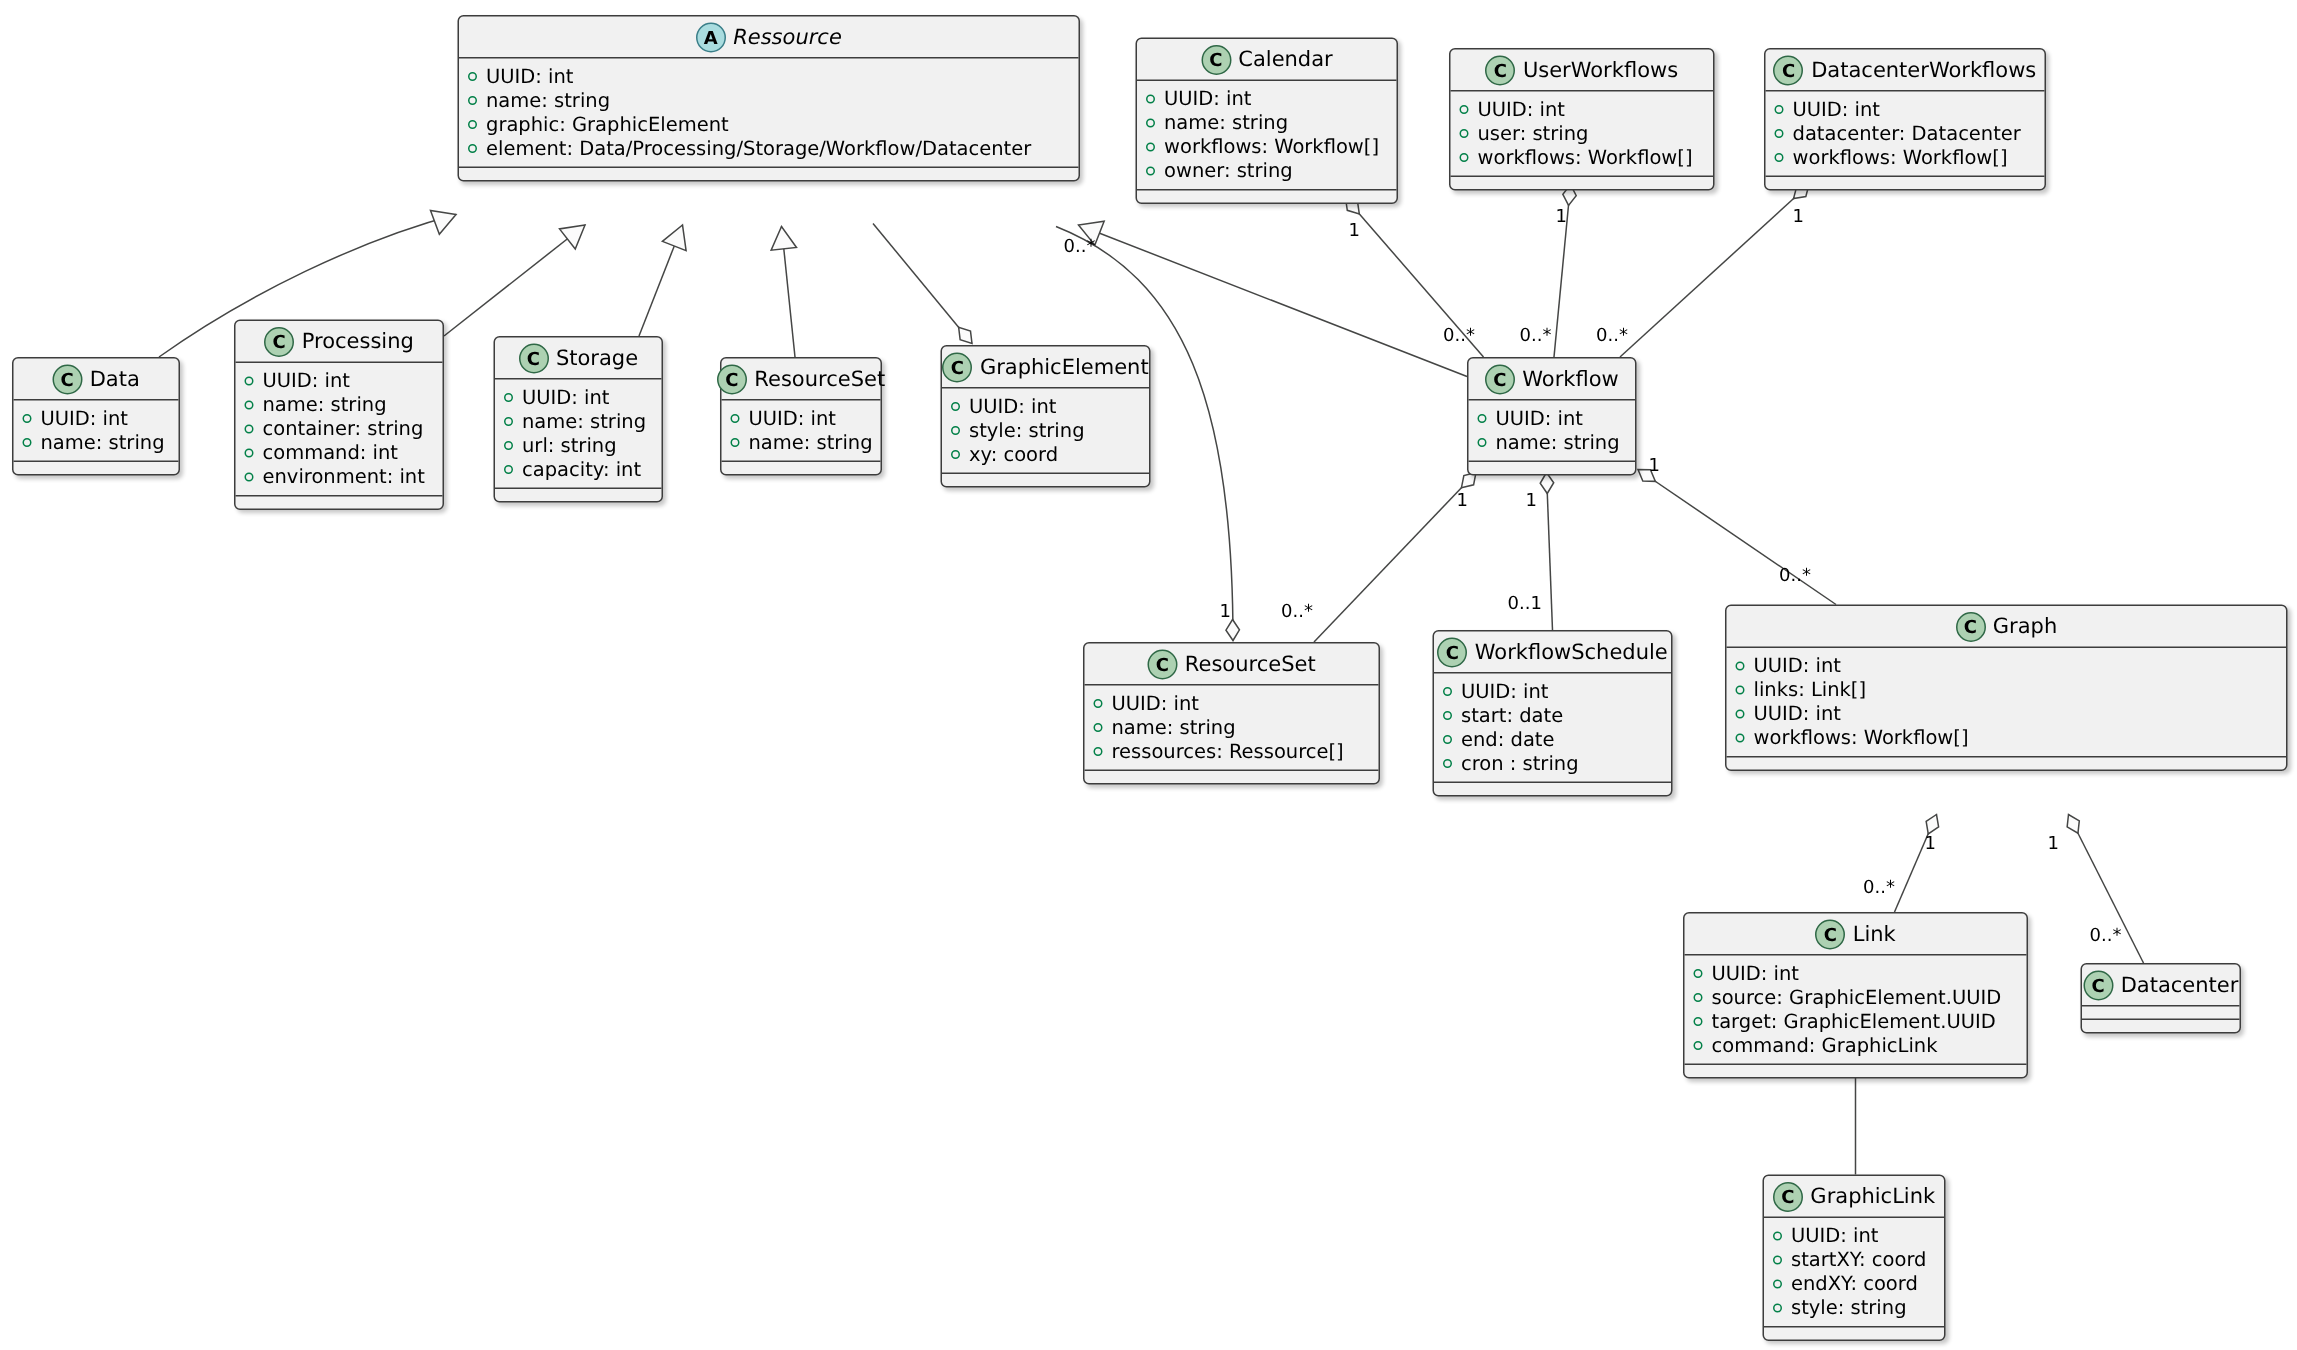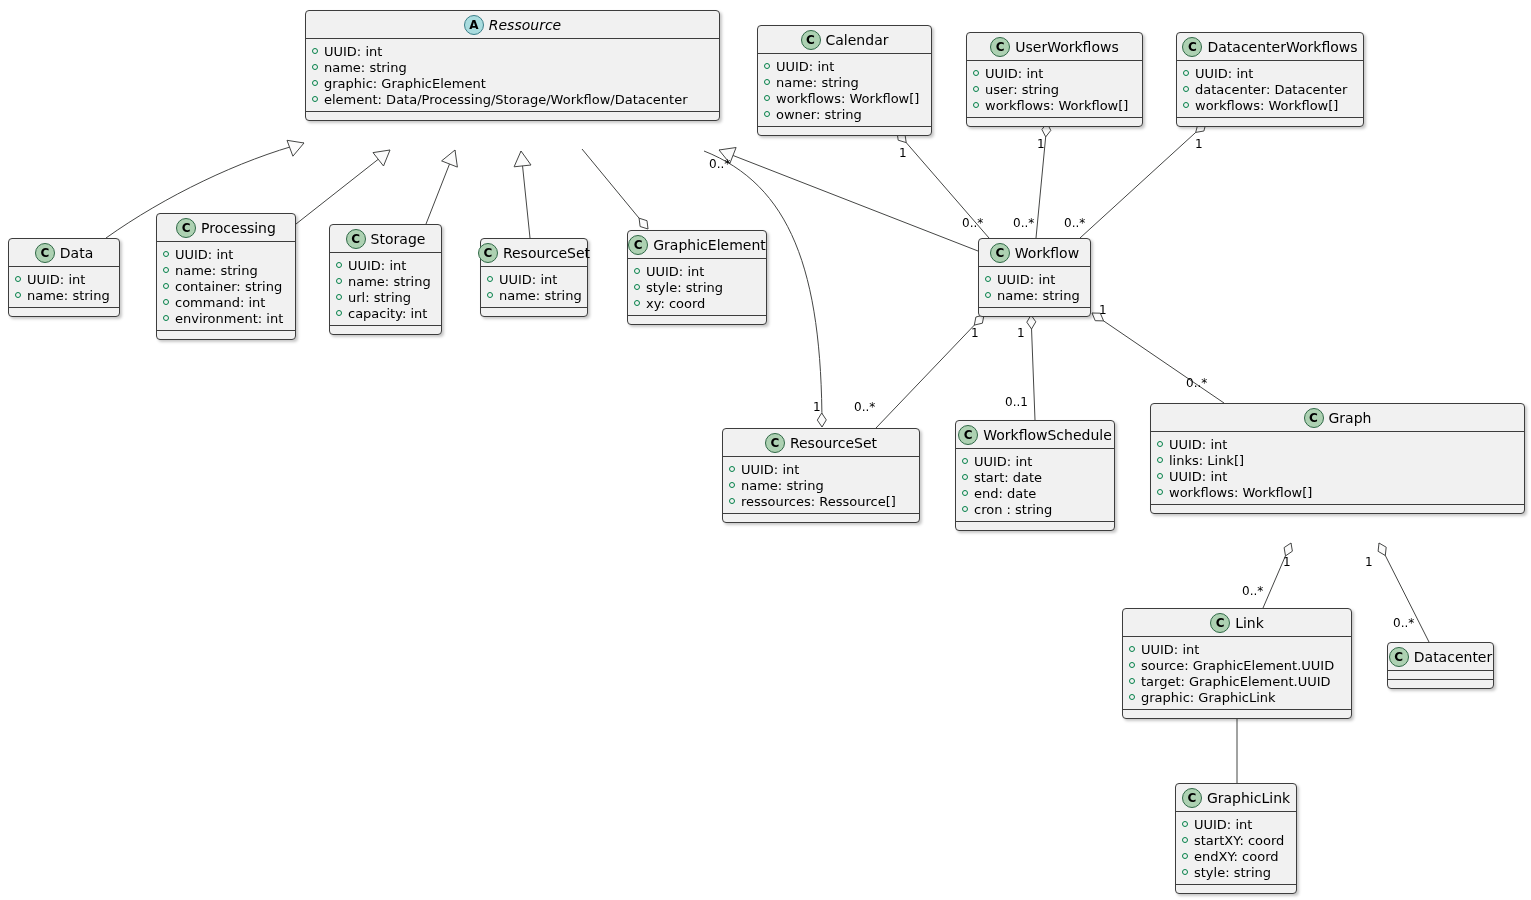--- a/index.html
+++ b/index.html
@@ -410,21 +410,21 @@
         <div class="attr-row">
           <span class="bullet" style="border-color: rgb(3, 128, 72);"></span>
           <span>source: GraphicElement.UUID</span>
         </div>
         <div class="attr-row">
           <span class="bullet" style="border-color: rgb(3, 128, 72);"></span>
           <span>target: GraphicElement.UUID</span>
         </div>
         <div class="attr-row">
           <span class="bullet" style="border-color: rgb(3, 128, 72);"></span>
-          <span>graphic: GraphicLink</span>
+          <span>command: GraphicLink</span>
         </div>
       </div>
       <div class="methods" style="border-top-color: rgb(61, 61, 61);"></div>
     </div>
     <div class="uml-class" style="left: 1387px; top: 642px; width: 107px; background: rgb(241, 241, 241); border-color: rgb(61, 61, 61);">
       <div class="uml-title">
         <span class="spot spot-class">C</span>
         <span class="cls-name">Datacenter</span>
       </div>
       <div class="empty-compartment" style="border-top-color: rgb(61, 61, 61);"></div>

